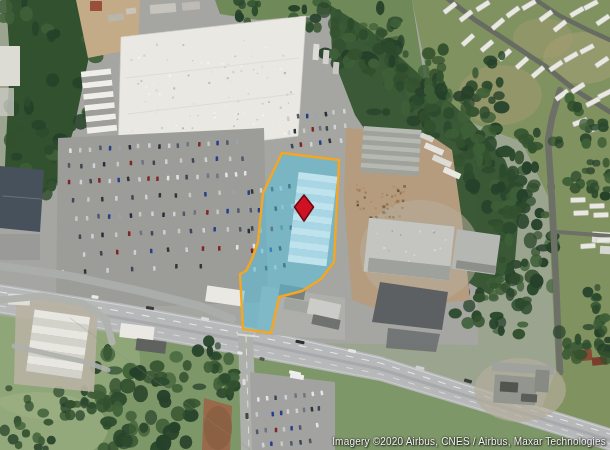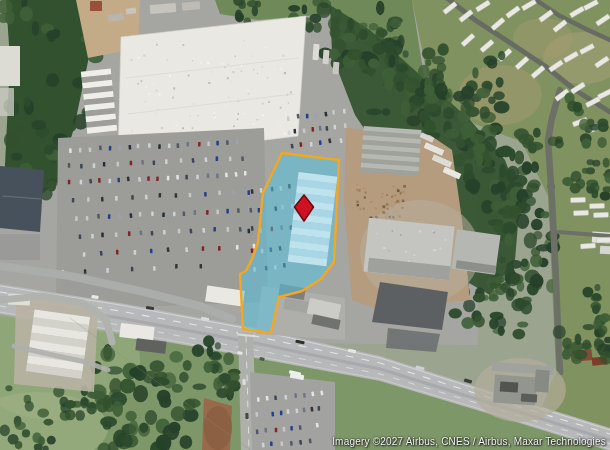--- a/index.html
+++ b/index.html
@@ -1071,14 +1071,14 @@
         <rect x="293" y="215.53846153846155" width="39" height="7.223076923076923" fill="#bfe3ed"></rect>
         <rect x="293" y="222.46153846153845" width="39" height="7.223076923076923" fill="#a9d6e4"></rect>
         <rect x="293" y="229.3846153846154" width="39" height="7.223076923076923" fill="#bfe3ed"></rect>
         <rect x="293" y="236.30769230769232" width="39" height="7.223076923076923" fill="#a9d6e4"></rect>
         <rect x="293" y="243.23076923076923" width="39" height="7.223076923076923" fill="#bfe3ed"></rect>
         <rect x="293" y="250.15384615384616" width="39" height="7.223076923076923" fill="#a9d6e4"></rect>
         <rect x="293" y="257.0769230769231" width="39" height="7.223076923076923" fill="#bfe3ed"></rect>
       </g>
       <polygon points="304,195 313.5,207 304,221 294.5,207" fill="#cf1223" stroke="#6f0a10" stroke-width="1.6" stroke-linejoin="round" style="pointer-events: auto;"></polygon>
     </svg>
-  <div class="attribution">Imagery ©2027 Airbus, CNES / Airbus, Maxar Technologies</div>
+  <div class="attribution">Imagery ©2020 Airbus, CNES / Airbus, Maxar Technologies</div>
 </div>
 
 </body></html>

